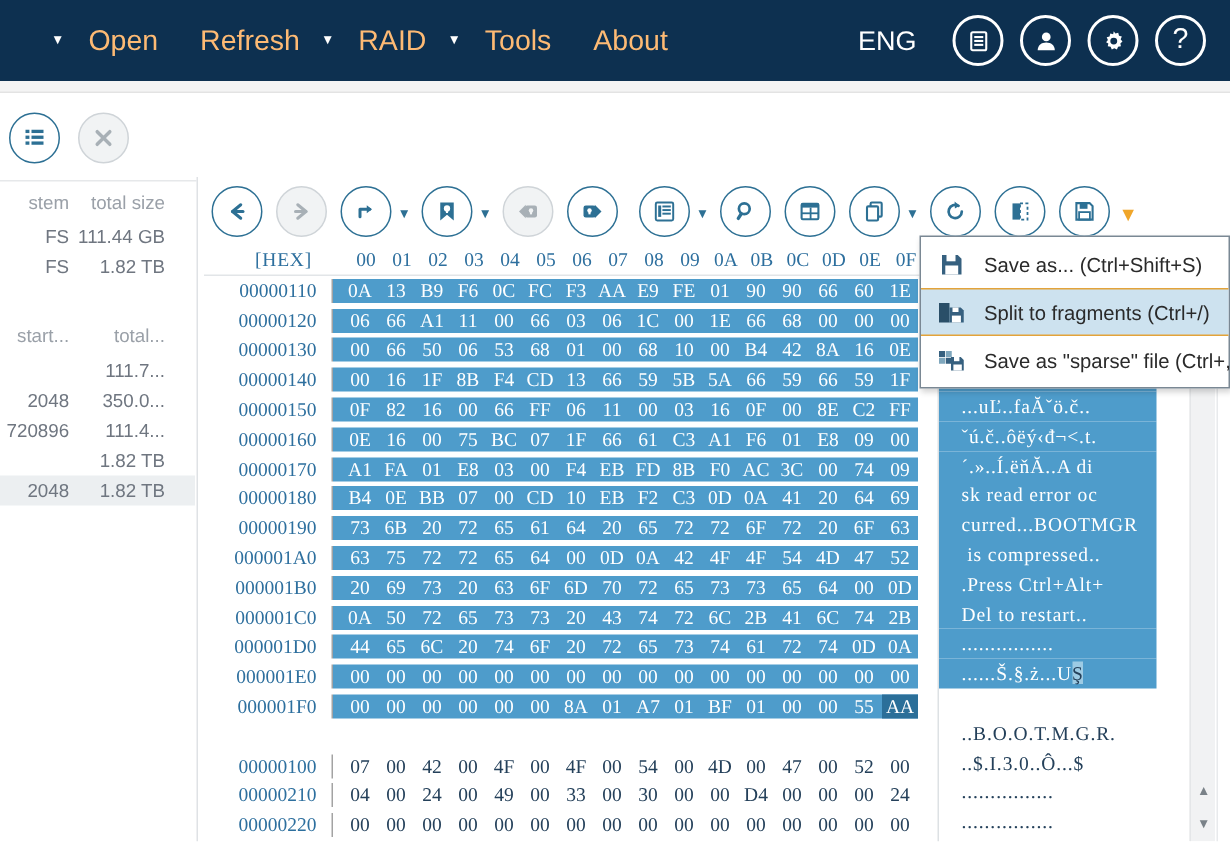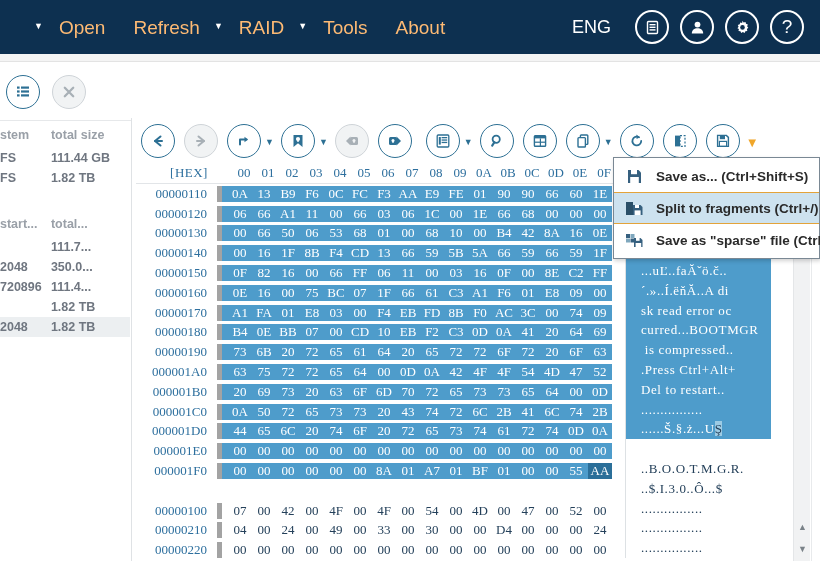--- a/index.html
+++ b/index.html
@@ -58,21 +58,21 @@
   .circ.disabled { border-color: #cfd4d8; color: #a8b0b6; background: #f1f3f4; }
 
   
   .sidebar {
     position: absolute; left: 0; top: 125px; width: 130px; height: 436px;
     background: #ffffff; font-size: 12.5px; color: #6f7680;
     overflow: hidden;
   }
   .sb-table { width: 100%; border-collapse: collapse; }
   .sb-table td, .sb-table th {
-    padding: 3px 6px 3px 0; font-weight: bold;
+    padding: 3px 6px 3px 0; text-align: right; font-weight: normal;
     white-space: nowrap;
   }
   .sb-head td { color: #9aa0a8; font-size: 12.5px; padding-bottom: 6px; }
   .sb-table .c1 { width: 62px; }
   .sb-table .c2 { width: 66px; padding-right: 20px; }
   .sb-row.sel { background: #eceff1; }
   .sb-gap { height: 26px; }
 
   
   .vdiv {
@@ -111,21 +111,21 @@
   }
   .hh-label { width: 86px; text-align: center; letter-spacing: 0.5px; }
   .hh-cols { display: flex; }
   .hh-cols span { width: 24px; text-align: center; }
 
   .hex-body { position: relative; }
   .hex-row { display: flex; align-items: center; height: 19.8px; }
   .hr-off {
     width: 86px; text-align: right; padding-right: 10px;
     color: #2d6f9e; font-size: 13px;
-    border-right: 5px solid #a3a3a3;
+    border-right: 1px solid #a3a3a3;
   }
   .hr-bytes { display: flex; padding-left: 6px; }
   .hr-bytes span {
     width: 24px; text-align: center; font-size: 13px; color: #24405a;
   }
   .hex-row.sel .hr-bytes { background: #4e9ccb; }
   .hex-row.sel .hr-bytes span { color: #ffffff; }
   .hr-bytes span.cursor { background: #2b6f99; color: #ffffff; }
 
   .ascii-col {
@@ -155,21 +155,21 @@
   .right-edge {
     position: absolute; right: 0; top: 162px; width: 9px; height: 399px;
     background: #ffffff; border-left: 1px solid #e8eaec;
   }
 
   
   .dropdown {
     position: absolute; left: 613px; top: 157px; width: 207px;
     background: #ffffff; border: 1px solid #7a8894;
     box-shadow: 1px 2px 4px rgba(0,0,0,0.18);
-    z-index: 40; padding: 2px 0; font-weight: bold;
+    z-index: 40; padding: 2px 0;
   }
   .dd-item {
     display: flex; align-items: center; height: 32px;
     padding: 0 8px 0 9px; font-size: 13.5px; color: #2a2a2a;
     font-family: "Liberation Sans", sans-serif; white-space: nowrap;
   }
   .dd-item.active {
     background: #cde2ef; border-top: 1px solid #e3a33a; border-bottom: 1px solid #e3a33a;
   }
   .dd-icon {
@@ -827,20 +827,21 @@
         <div class="hex-row"></div>
       </div>
 
     <div class="ascii-col" id="asciicol">
         <div class="ascii-row sel">.............f`.</div>
         <div class="ascii-row sel">.f...f.....fh...</div>
         <div class="ascii-row sel">.fP.Sh..h...B...</div>
         <div class="ascii-row sel">.......fY[Zf Yf Y.</div>
         <div class="ascii-row sel">....f...........</div>
         <div class="ascii-row sel">...uĽ..faĂˇö.č..</div>
+        <div class="ascii-row sel">ˇú.č..ôëý‹đ¬&lt;.t.</div>
         <div class="ascii-row sel">´.»..Í.ëňĂ..A di</div>
         <div class="ascii-row sel">sk read error oc</div>
         <div class="ascii-row sel">curred...BOOTMGR</div>
         <div class="ascii-row sel"> is compressed..</div>
         <div class="ascii-row sel">.Press Ctrl+Alt+</div>
         <div class="ascii-row sel">Del to restart..</div>
         <div class="ascii-row sel">................</div>
         <div class="ascii-row sel">......Š.§.ż...U<span class="tail">Ş</span></div>
         <div class="ascii-row"></div>
         <div class="ascii-row">..B.O.O.T.M.G.R.</div>

